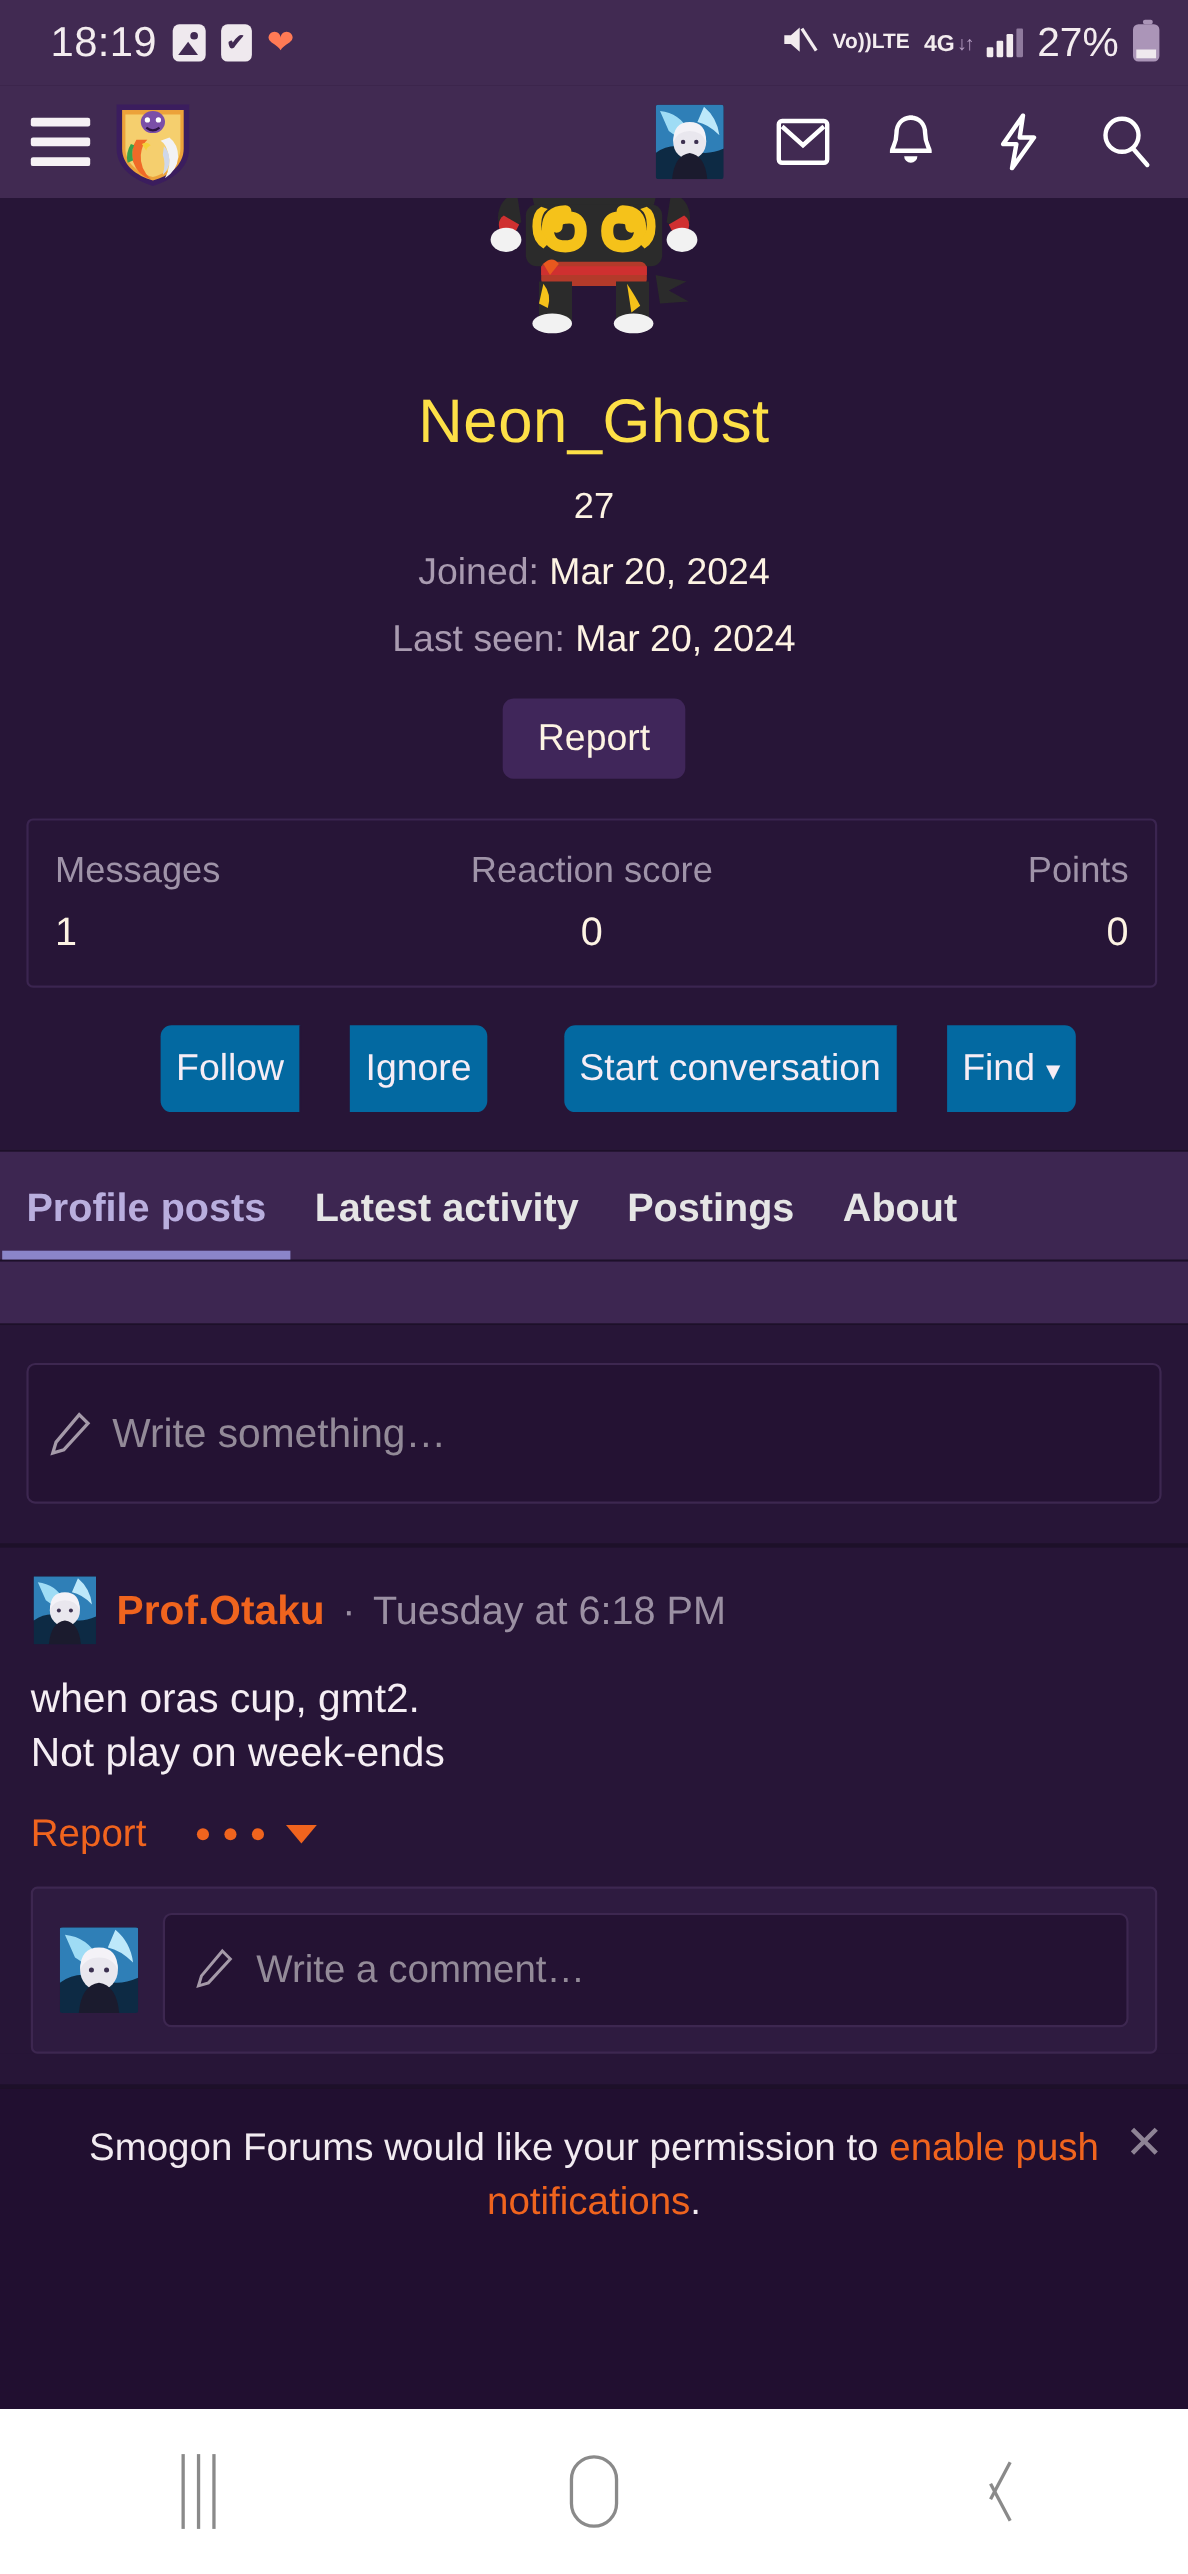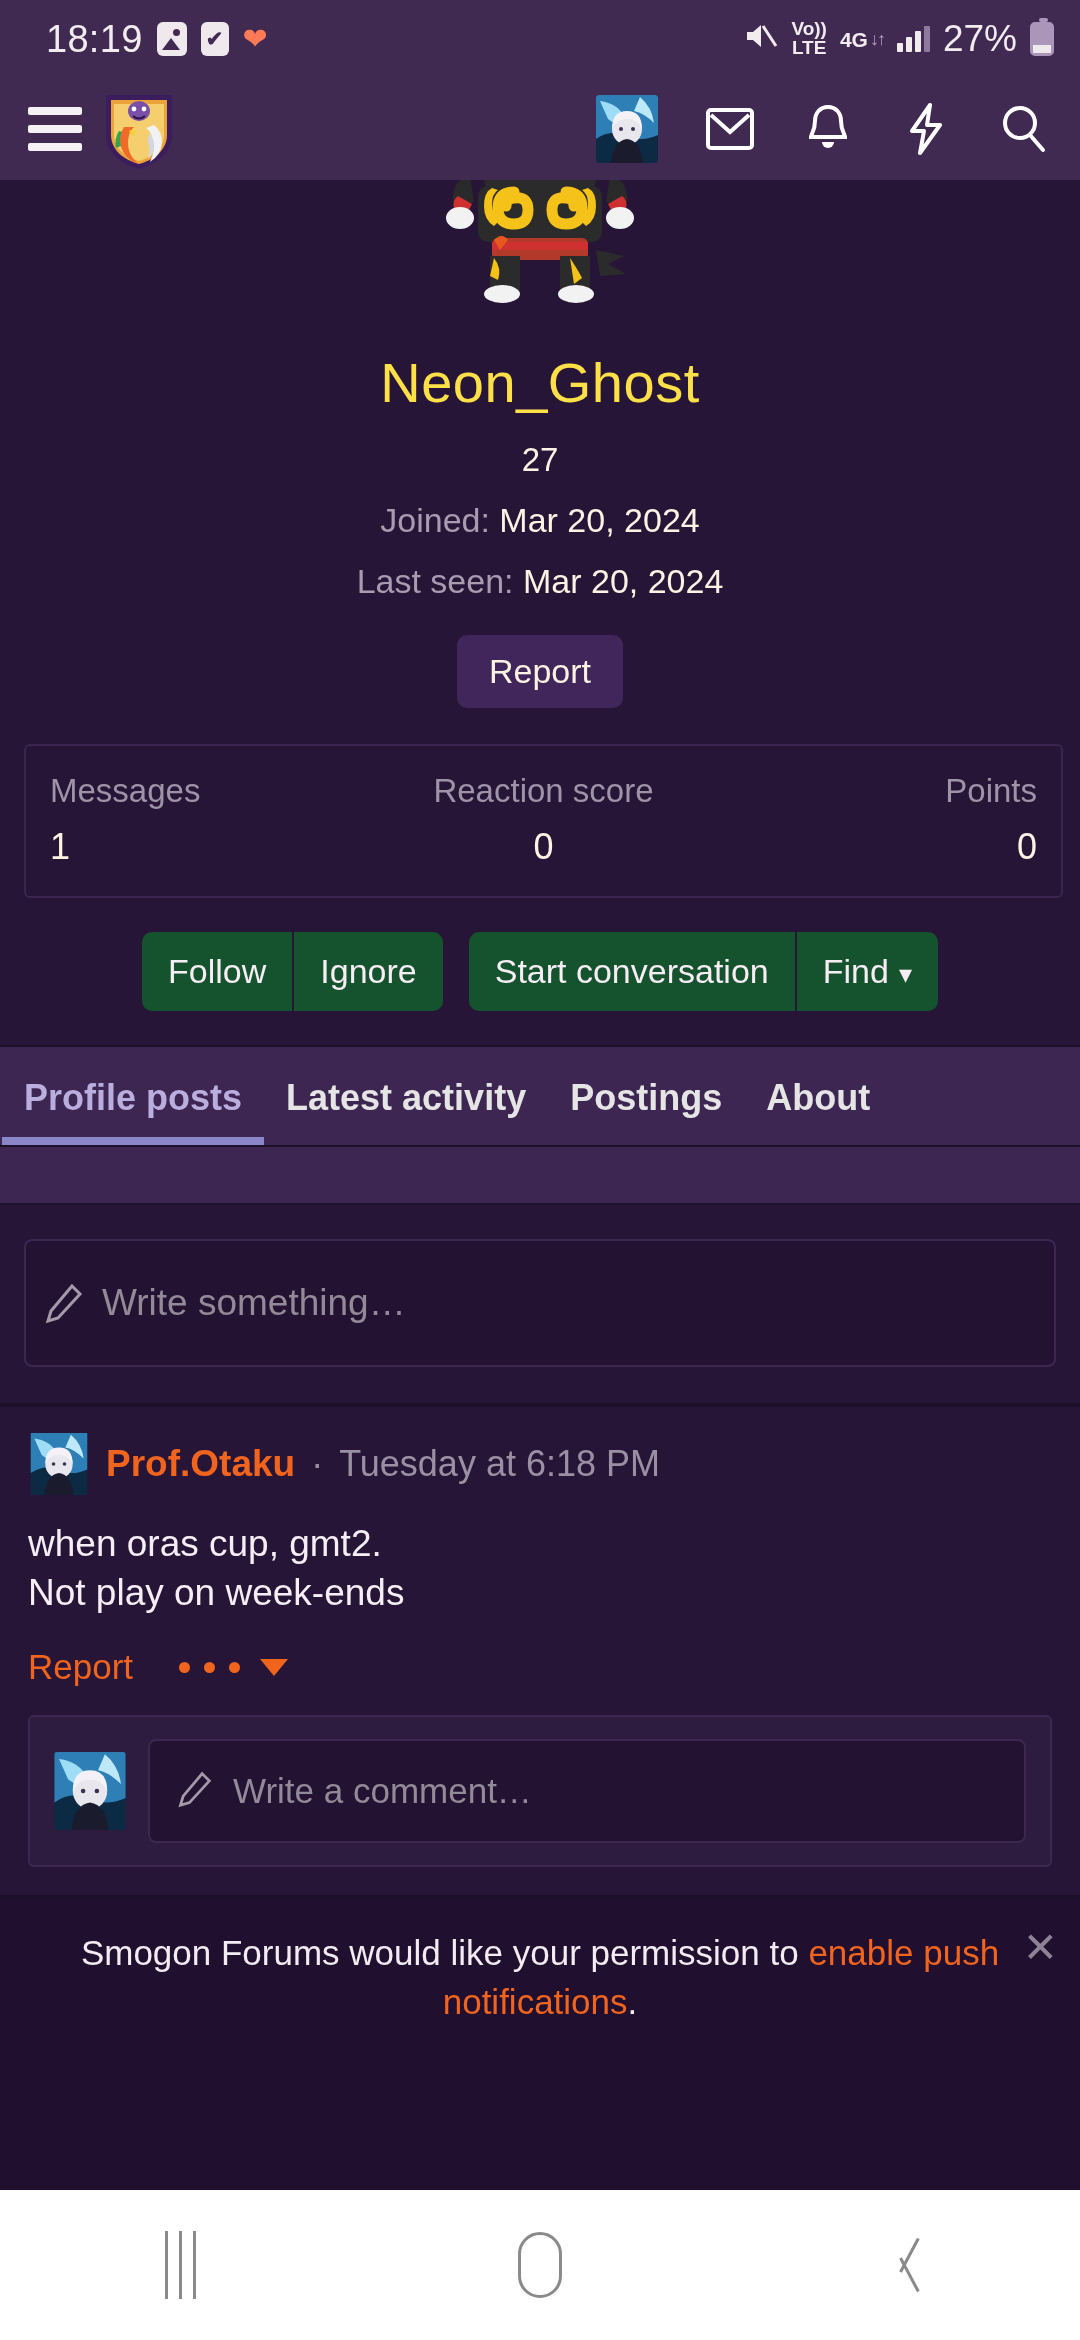--- a/index.html
+++ b/index.html
@@ -21,21 +21,21 @@
   .sb-time{ font-size:38px; letter-spacing:.3px; font-weight:400; }
   .sb-right{ display:flex; align-items:center; gap:13px; }
   .ic-photos{ width:30px;height:34px;border-radius:6px;background:#efe9ee;position:relative; }
   .ic-photos::after{ content:""; position:absolute; left:5px; bottom:6px; width:0;height:0;
     border-left:9px solid transparent;border-right:9px solid transparent;border-bottom:12px solid #412a52;}
   .ic-photos::before{ content:""; position:absolute; right:7px; top:7px; width:7px;height:7px;border-radius:50%;background:#412a52;}
   .ic-check{ width:28px;height:34px;border-radius:6px;background:#efe9ee; position:relative; }
   .ic-check::after{ content:"✔"; position:absolute; inset:0; color:#412a52; font-size:21px; line-height:34px; text-align:center; font-weight:700;}
   .ic-heart{ font-size:30px; color:#ff7a55; line-height:1; }
   .ic-mute{ font-size:31px; color:#f3ecef; line-height:1; display:inline-block; transform:translateY(-1px);}
-  .volte{ display:flex; flex-direction:column; align-items:center; line-height:.98; font-size:19px; font-weight:700;}
+  .volte{ display:flex; line-height:.98; font-size:19px; font-weight:700;}
   .net4g{ display:flex; align-items:center; gap:2px; }
   .net4g .g{ font-size:21px; font-weight:700; line-height:1;text-align:right; }
   .net4g .ar{ font-size:18px; color:#b49cc2; line-height:1; letter-spacing:-2px;}
   .bars{ display:flex; align-items:flex-end; gap:3px; height:26px; }
   .bars i{ display:block; width:6px; background:#f3ecef; border-radius:1px;}
   .bars i:nth-child(1){height:9px;} .bars i:nth-child(2){height:15px;}
   .bars i:nth-child(3){height:21px;} .bars i:nth-child(4){height:26px;background:#8f7a9d;}
   .sb-pct{ font-size:37px; }
   .batt{ width:24px;height:34px;border:3px solid #ab95b8;border-radius:5px;position:relative;background:#ab95b8;}
   .batt::after{ content:""; position:absolute; left:0;right:0;bottom:0;height:30%;background:#efe9ee;}
@@ -64,37 +64,38 @@
   .urow{ font-size:34px; margin-top:22px; color:#a99bb0; }
   .urow b{ color:#fdf3e3; font-weight:400; }
   .report-btn{
     display:inline-block; margin-top:34px; background:#40265a; color:#fdf3e3;
     font-size:34px; padding:17px 32px; border-radius:10px; border:none;
     font-family:inherit; cursor:pointer;
   }
 
   
   .stats{
-    margin:36px 17px 0 24px; border:2px solid #3b2550; border-radius:6px;
+    margin:36px 28px 0 24px; border:2px solid #3b2550; border-radius:6px;
     display:flex; padding:26px 24px 28px 24px;
   }
   .stat{ flex:1; }
   .stat .lbl{ font-size:33px; color:#9f93a8; }
   .stat .val{ font-size:36px; color:#fdf3e3; margin-top:16px; }
   .stat:nth-child(1){ text-align:left; }
   .stat:nth-child(2){ text-align:center; }
   .stat:nth-child(3){ text-align:right; }
 
   
   .actions{ display:flex; justify-content:center; gap:26px; margin-top:34px; padding-bottom:34px;}
   .grp{ display:flex; }
   .grp button{
-    background:#14532d; color:#f6edf5; border:none; font-family:inherit;
-    font-size:34px; padding:20px 26px; cursor:pointer;
+    background:#0369a1; color:#f6edf5; border:none; font-family:inherit;
+    font-size:34px; padding:20px 14px; cursor:pointer;
     border-right:2px solid #271537;
+    margin-left:44px;
   }
   .grp button:last-child{ border-right:none; }
   .grp button:first-child{ border-radius:10px 0 0 10px; }
   .grp button:last-child{ border-radius:0 10px 10px 0; }
   .caret{ display:inline-block; margin-left:10px; font-size:26px; }
 
   
   .tabs{
     background:#3d2651; display:flex; align-items:flex-start; gap:0;
     padding:0 2px; flex:0 0 auto; border-top:2px solid #1d1029;

